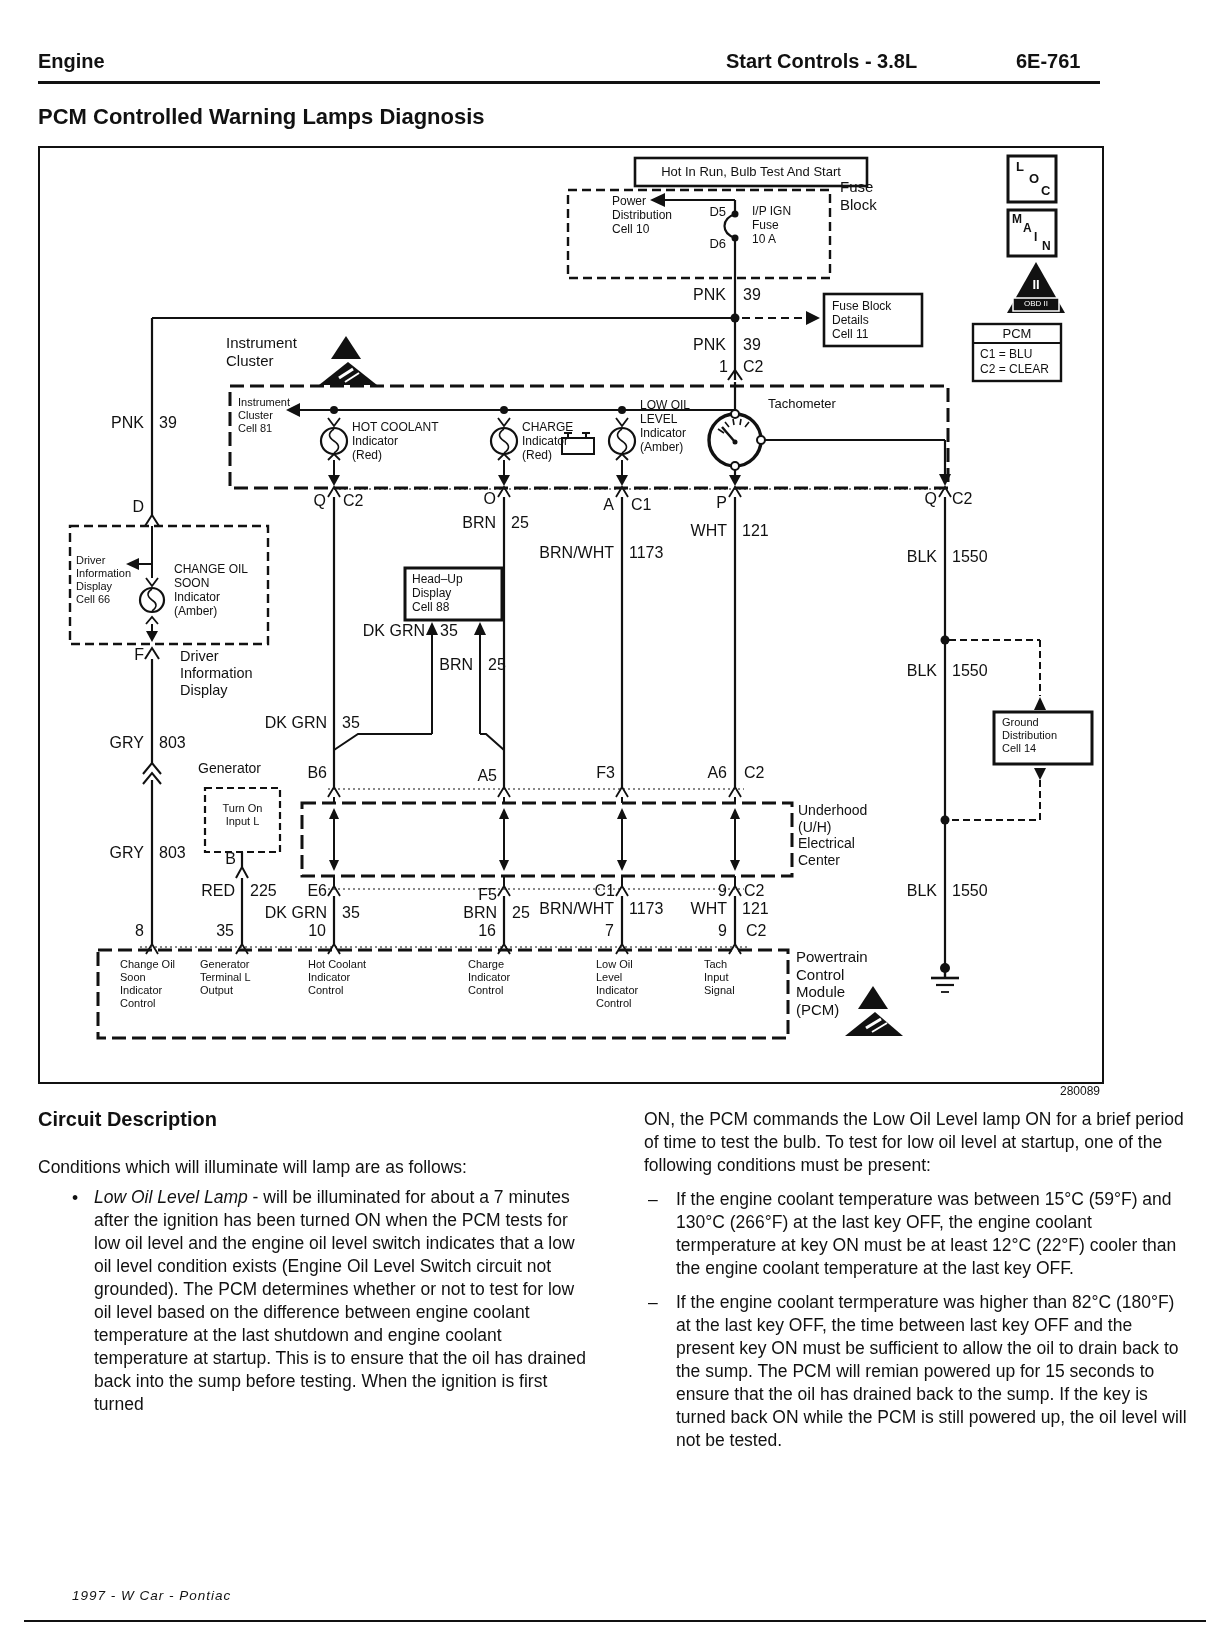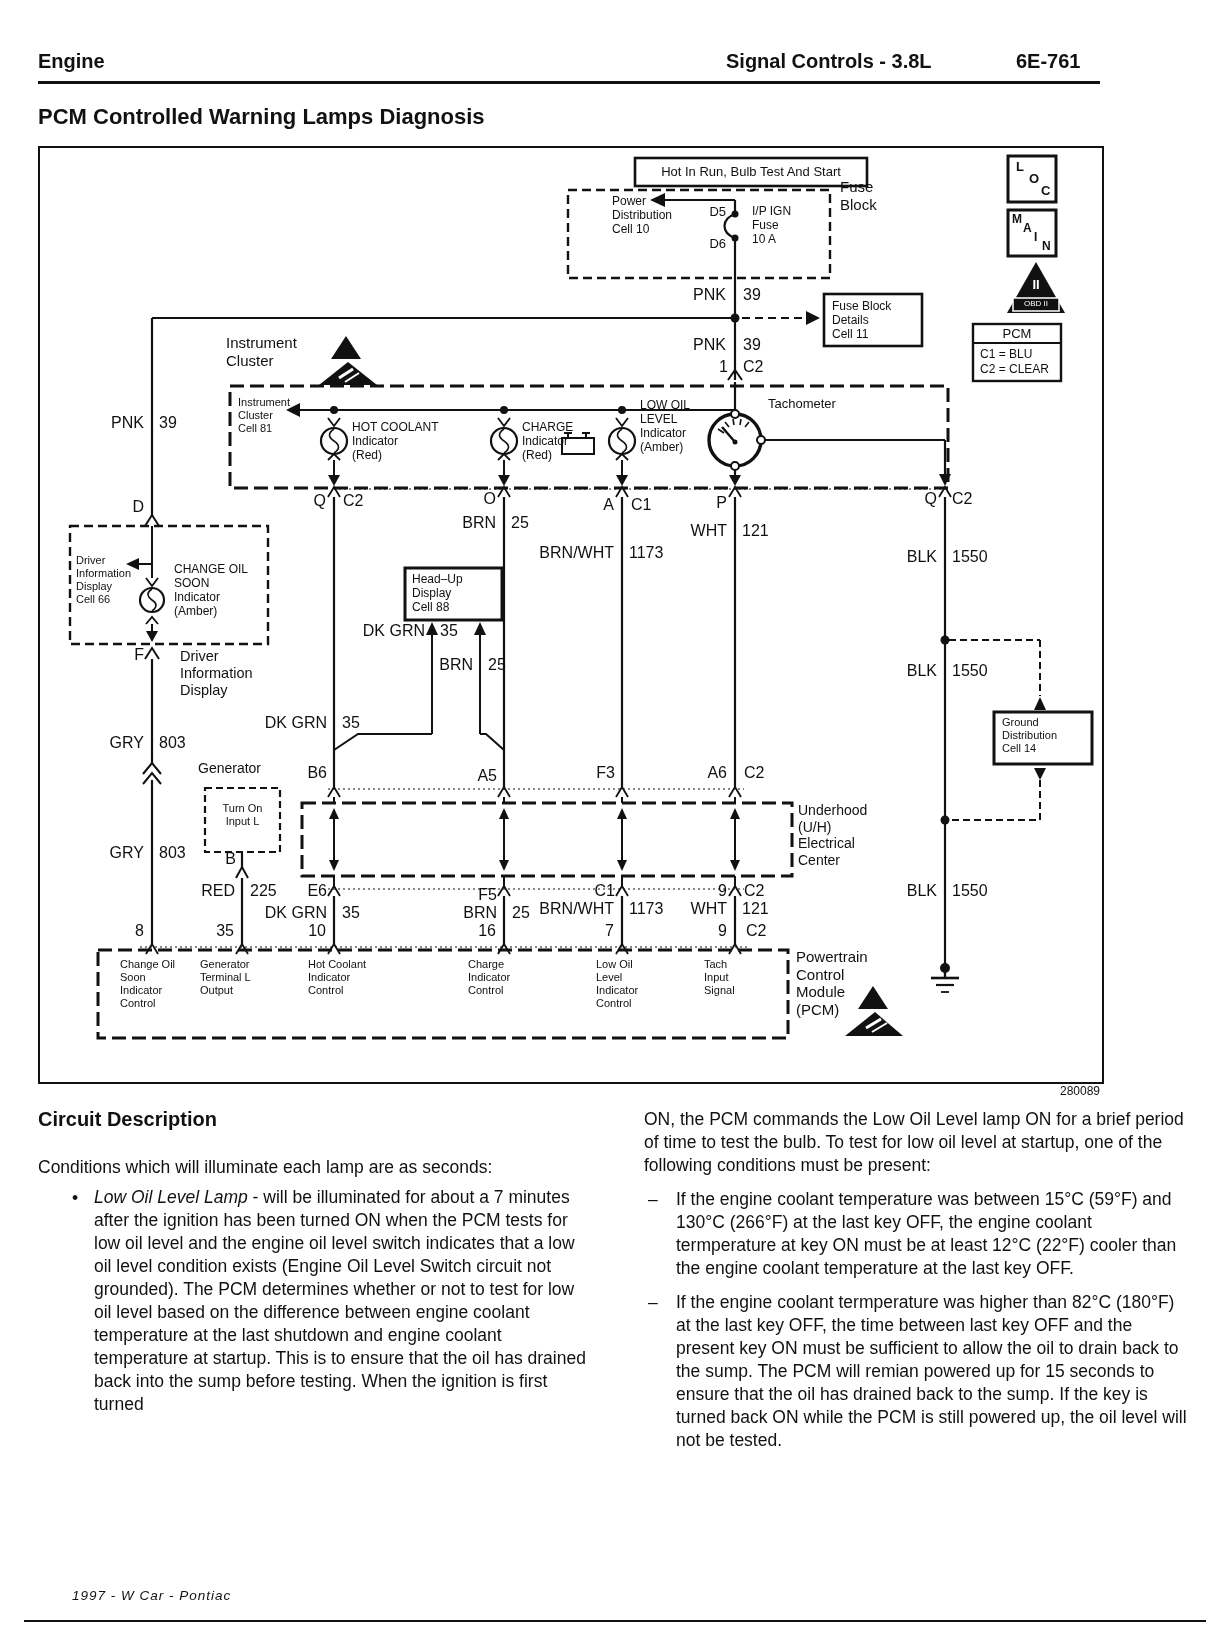--- a/index.html
+++ b/index.html
@@ -21,21 +21,21 @@
   .dash .mk{position:absolute;left:4px;top:0;}
   .white{color:#fff;}
   .foot{position:absolute;font-style:italic;font-size:13.5px;letter-spacing:1px;margin-left:42px;}
 </style>
 </head>
 <body>
 
 <div id="page">
 
   <div class="hdr" style="left:38px;top:50px">Engine</div>
-  <div class="hdr" style="left:726px;top:50px">Signal Controls - 3.8L</div>
+  <div class="hdr" style="left:726px;top:50px">Start Controls - 3.8L</div>
   <div class="hdr" style="left:1016px;top:50px">6E-761</div>
   <div class="rule" style="left:38px;top:81px;width:1062px;height:2.5px"></div>
   <div class="lbl b" style="left:38px;top:104px;font-size:22px">PCM Controlled Warning Lamps Diagnosis</div>
 
   <div id="diagram">
     <svg width="1062" height="934" viewBox="0 0 1062 934">
       <g stroke="#111" fill="none">
 
         <rect x="595" y="10" width="232" height="28" stroke-width="2.6"></rect>
         <rect x="528" y="42" width="262" height="88" stroke-width="2.4" stroke-dasharray="9,5"></rect>
@@ -386,21 +386,21 @@
     <div class="lbl" style="left:756px;top:800px;font-size:15px">Powertrain
 Control
 Module
 (PCM)</div>
   </div>
 
   <div class="lbl r" style="left:1000px;top:1084px;width:100px;font-size:12px">280089</div>
 
   <div class="col" style="left:38px;top:1108px;width:556px">
     <div class="b" style="font-size:20px;margin-bottom:25px">Circuit Description</div>
-    <p>Conditions which will illuminate each lamp are as seconds:</p>
+    <p>Conditions which will illuminate will lamp are as follows:</p>
     <div class="bullet">
       <span class="mk">•</span>
       <i>Low Oil Level Lamp</i><span> - will be illuminated for about a 7 minutes after the ignition has been turned ON when the PCM tests for low oil level and the engine oil level switch indicates that a low oil level condition exists (Engine Oil Level Switch circuit not grounded). The PCM determines whether or not to test for low oil level based on the difference between engine coolant temperature at the last shutdown and engine coolant temperature at startup. This is to ensure that the oil has drained back into the sump before testing. When the ignition is first turned</span>
     </div>
   </div>
 
   <div class="col" style="left:644px;top:1108px;width:548px">
     <p>ON, the PCM commands the Low Oil Level lamp ON for a brief period of time to test the bulb. To test for low oil level at startup, one of the following conditions must be present:</p>
     <div class="dash">
       <span class="mk">–</span>

